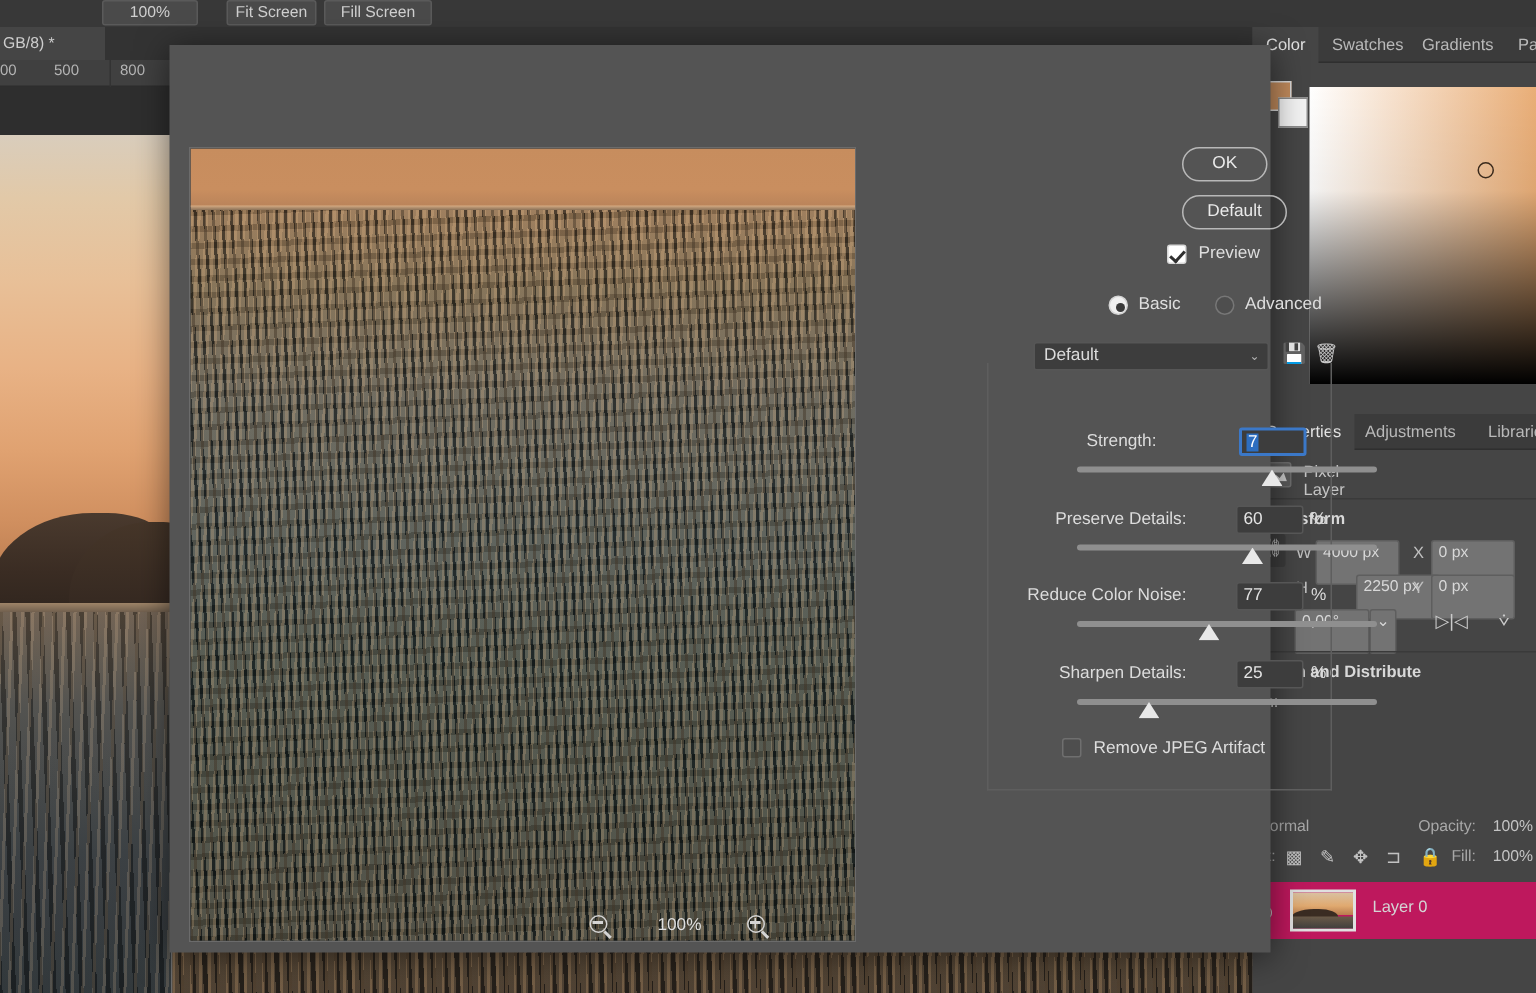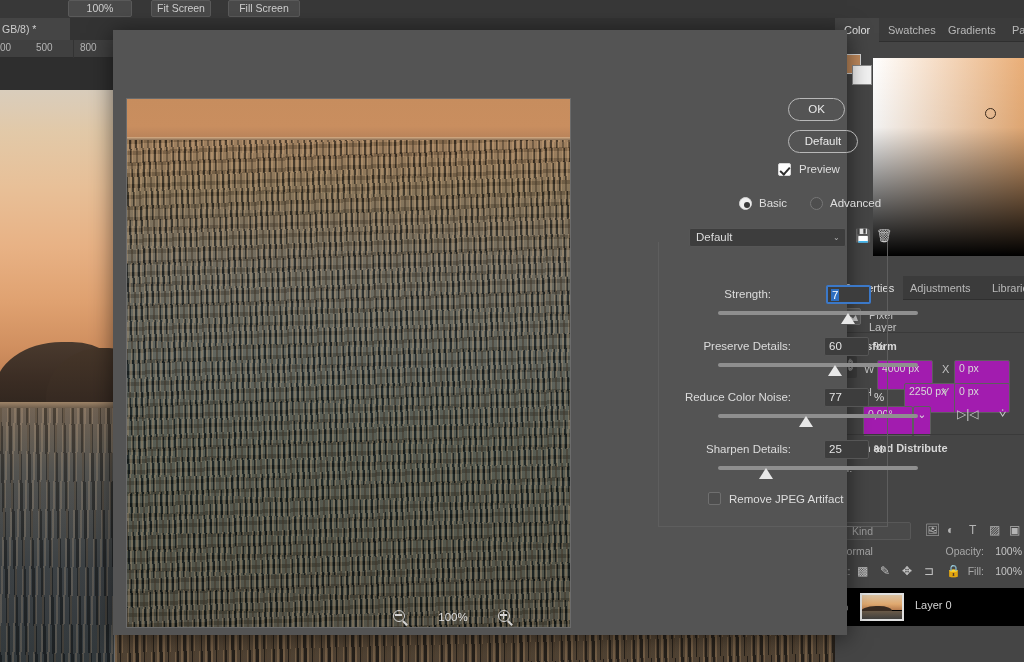--- a/index.html
+++ b/index.html
@@ -18,21 +18,21 @@
     position: absolute; left: 0; top: 0; width: 1024px; height: 18px;
     background: #383838;
   }
   .opt-btn {
     position: absolute; top: 0px; height: 17px;
     background: #4a4a4a; border: 1px solid #5a5a5a; border-radius: 2px;
     color: #cfcfcf; font-size: 10.5px; line-height: 15px; text-align: center;
   }
   .opt-100 { left: 68px; width: 64px; }
   .opt-fit { left: 121px; width: 60px; margin-left: 30px; }
-  .opt-fill { left: 228px; width: 72px; }
+  .opt-fill { left: 216px; width: 72px; }
 
   .ps-doctab {
     position: absolute; left: 0; top: 18px; height: 22px; width: 70px;
     background: #454545; color: #cdcdcd; font-size: 10.5px;
     line-height: 22px; padding-left: 2px; white-space: nowrap;
   }
   .ps-tabstrip {
     position: absolute; left: 0; top: 18px; height: 22px; width: 1024px;
     background: #333333;
   }
@@ -157,21 +157,21 @@
   .pixel-ico:after {
     content: ""; position: absolute; left: 3px; top: 4px;
     width: 11px; height: 8px; background: #c8c8c8;
     clip-path: polygon(0 100%, 35% 45%, 55% 70%, 80% 25%, 100% 100%);
   }
   .pixel-label { position: absolute; left: 26px; top: 1px; font-size: 11px; color: #c5c5c5; }
   .sec-divider { position: absolute; left: 0; width: 189px; height: 1px; background: #3a3a3a; }
   .sec-title { position: absolute; font-size: 11px; font-weight: bold; color: #d8d8d8; }
   .tf-label { position: absolute; font-size: 11px; color: #c0c0c0; }
   .tf-field {
-    position: absolute; height: 30px; background: #a21caf;
+    position: absolute; height: 30px; background: #737373;
     border: 1px solid #5e5e5e; border-radius: 2px;
     color: #d8d8d8; font-size: 10.5px; line-height: 15px; padding-left: 4px;
     white-space: nowrap; overflow: hidden;
   }
   .link-ico {
     position: absolute; left: 2px; top: 80px; width: 20px; height: 22px;
     background: #3b3b3b; border-radius: 2px;
   }
   .link-ico:after {
     content: "⛓"; position: absolute; left: 3px; top: 2px;
@@ -202,21 +202,21 @@
   .opacity-lbl { position: absolute; right: 40px; top: 3px; color: #a8a8a8; font-size: 10.5px; }
   .opacity-val { position: absolute; right: 2px; top: 3px; color: #c4c4c4; font-size: 10.5px; }
   .lock-row { position: absolute; left: 0; top: 68px; width: 189px; height: 20px; }
   .lock-lbl { position: absolute; left: 2px; top: 3px; color: #a8a8a8; font-size: 10.5px; }
   .lock-ico { position: absolute; top: 2px; color: #c2c2c2; font-size: 12px; }
   .fill-lbl { position: absolute; right: 40px; top: 3px; color: #a8a8a8; font-size: 10.5px; }
   .fill-val { position: absolute; right: 2px; top: 3px; color: #c4c4c4; font-size: 10.5px; }
 
   .layer-row {
     position: absolute; left: 0; top: 94px; width: 189px; height: 38px;
-    background: #000000;
+    background: #be185d;
   }
   .layer-eye { position: absolute; left: 4px; top: 13px; color: #c0c0c0; font-size: 11px; }
   .layer-thumb {
     position: absolute; left: 25px; top: 5px; width: 44px; height: 28px;
     border: 2px solid #e0e0e0; overflow: hidden;
   }
   .lt-sky { position: absolute; left:0; top:0; width:100%; height: 15px;
     background: linear-gradient(180deg,#d9c1a2 0%, #e0a96f 60%, #b87c4e 100%); }
   .lt-hill { position: absolute; left:-2px; top: 11px; width: 32px; height: 7px;
     background: #3a2c22; border-radius: 50% 40% 0 0 / 100% 70% 0 0; }
@@ -450,28 +450,20 @@
       <div class="flip-ico" style="left:122px; top:131px;">▷|◁</div>
       <div class="dist-ico" style="left:164px; top:130px;">⩒</div>
 
       <div class="sec-divider" style="top:158px;"></div>
       <div class="sec-title" style="left:8px; top:166px;">Align and Distribute</div>
       <div class="tf-label" style="left:2px; top:186px;">gn:</div>
     </div>
 
     <div class="layers-panel" style="top:476px;">
 
-      <div class="filter-row">
-        <div class="filter-kind">Kind</div>
-        <div class="filter-ico" style="left:90px;">🖼</div>
-        <div class="filter-ico" style="left:112px;">◐</div>
-        <div class="filter-ico" style="left:134px;">T</div>
-        <div class="filter-ico" style="left:154px;">▨</div>
-        <div class="filter-ico" style="left:174px;">▣</div>
-      </div>
 
       <div class="blend-row">
         <div class="blend-sel">Normal</div>
         <div class="opacity-lbl">Opacity:</div>
         <div class="opacity-val">100%</div>
       </div>
 
       <div class="lock-row">
         <div class="lock-lbl">ck:</div>
         <div class="lock-ico" style="left:22px;">▩</div>

